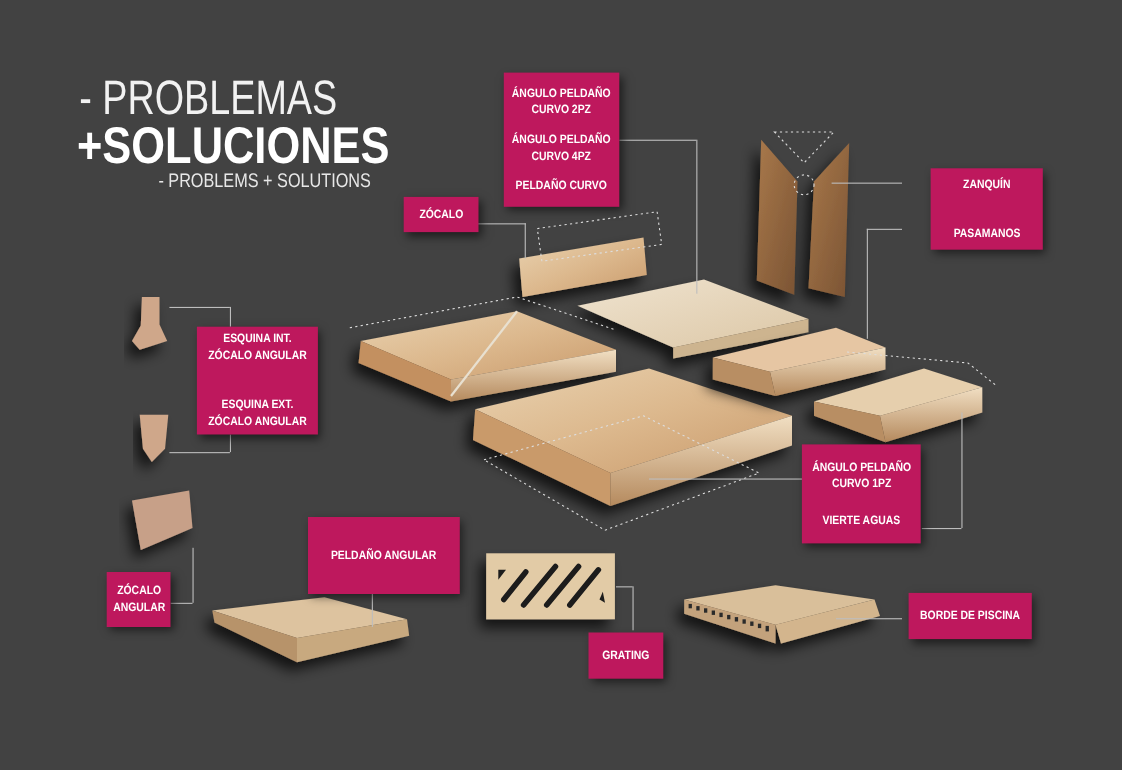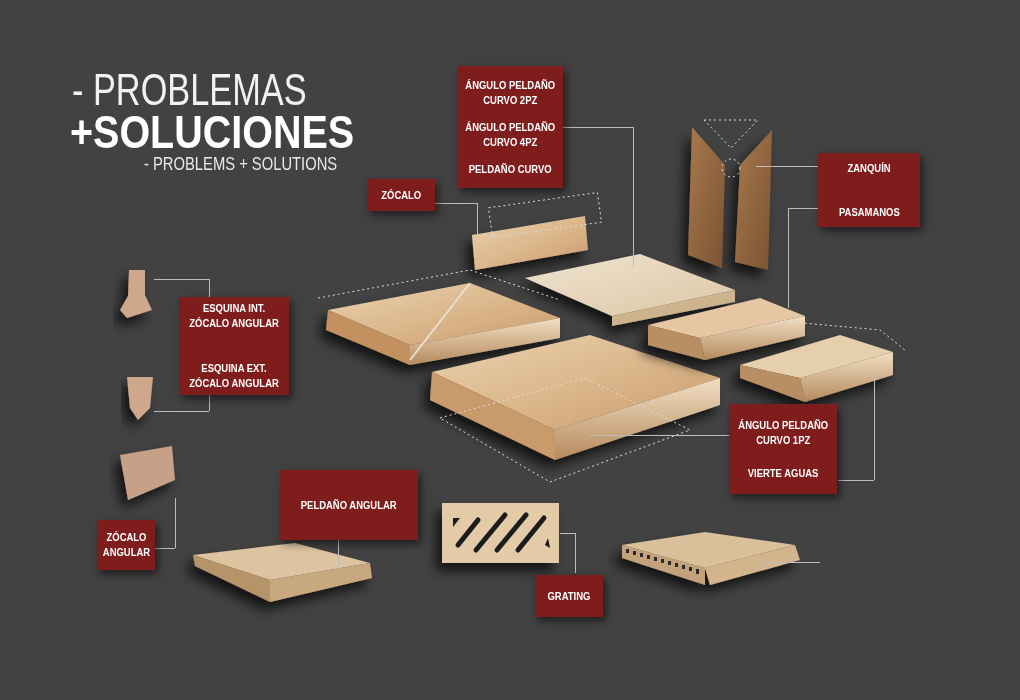--- a/index.html
+++ b/index.html
@@ -24,21 +24,21 @@
     transform: scaleX(0.84); transform-origin: left top; white-space: nowrap;
   }
   .title-sub {
     position: absolute; left: 144px; top: 154px;
     color: #e8e8e8; font-size: 18px; line-height: 20px;
     transform: scaleX(0.82); transform-origin: left top; white-space: nowrap;
   }
 
   
   .lbl {
-    position: absolute; background: #7f1d1d;
+    position: absolute; background: #be185d;
     box-shadow: 3px 4px 8px rgba(0,0,0,0.55);
     color: #fff; font-weight: 700; font-size: 11px; text-align: center;
     display: flex; flex-direction: column; justify-content: center; align-items: center;
     gap: 14px; text-transform: uppercase;
   }
   .lbl .grp { display: flex; flex-direction: column; line-height: 15px; }
   .lbl span { display: block; transform: scaleX(0.86); white-space: nowrap; }
 
   
   .ln { position: absolute; background: #bdbdbd; }
@@ -203,21 +203,21 @@
     </div>
     <div class="grp">
       <span>PELDAÑO CURVO</span>
     </div>
   </div>
 
   <div class="lbl" style="left:367px; top:179px; width:68px; height:32px;">
     <span>ZÓCALO</span>
   </div>
 
-  <div class="lbl" style="left:818px; top:153px; width:102px; height:74px; gap:32px;">
+  <div class="lbl" style="left:846px; top:153px; width:102px; height:74px; gap:32px;">
     <span>ZANQUÍN</span>
     <span>PASAMANOS</span>
   </div>
 
   <div class="lbl" style="left:179px; top:297px; width:110px; height:98px; gap:30px;">
     <div class="grp">
       <span>ESQUINA INT.</span>
       <span>ZÓCALO ANGULAR</span>
     </div>
     <div class="grp">
@@ -246,14 +246,17 @@
   <div class="lbl" style="left:280px; top:470px; width:138px; height:70px; gap:12px;">
     <div class="grp">
       <span>PELDAÑO ANGULAR</span>
     </div>
   </div>
 
   <div class="lbl" style="left:535px; top:575px; width:68px; height:42px;">
     <span>GRATING</span>
   </div>
 
+  <div class="lbl" style="left:826px; top:539px; width:112px; height:42px;">
+    <span>BORDE DE PISCINA</span>
+  </div>
 
 </div>
 
 </body></html>

